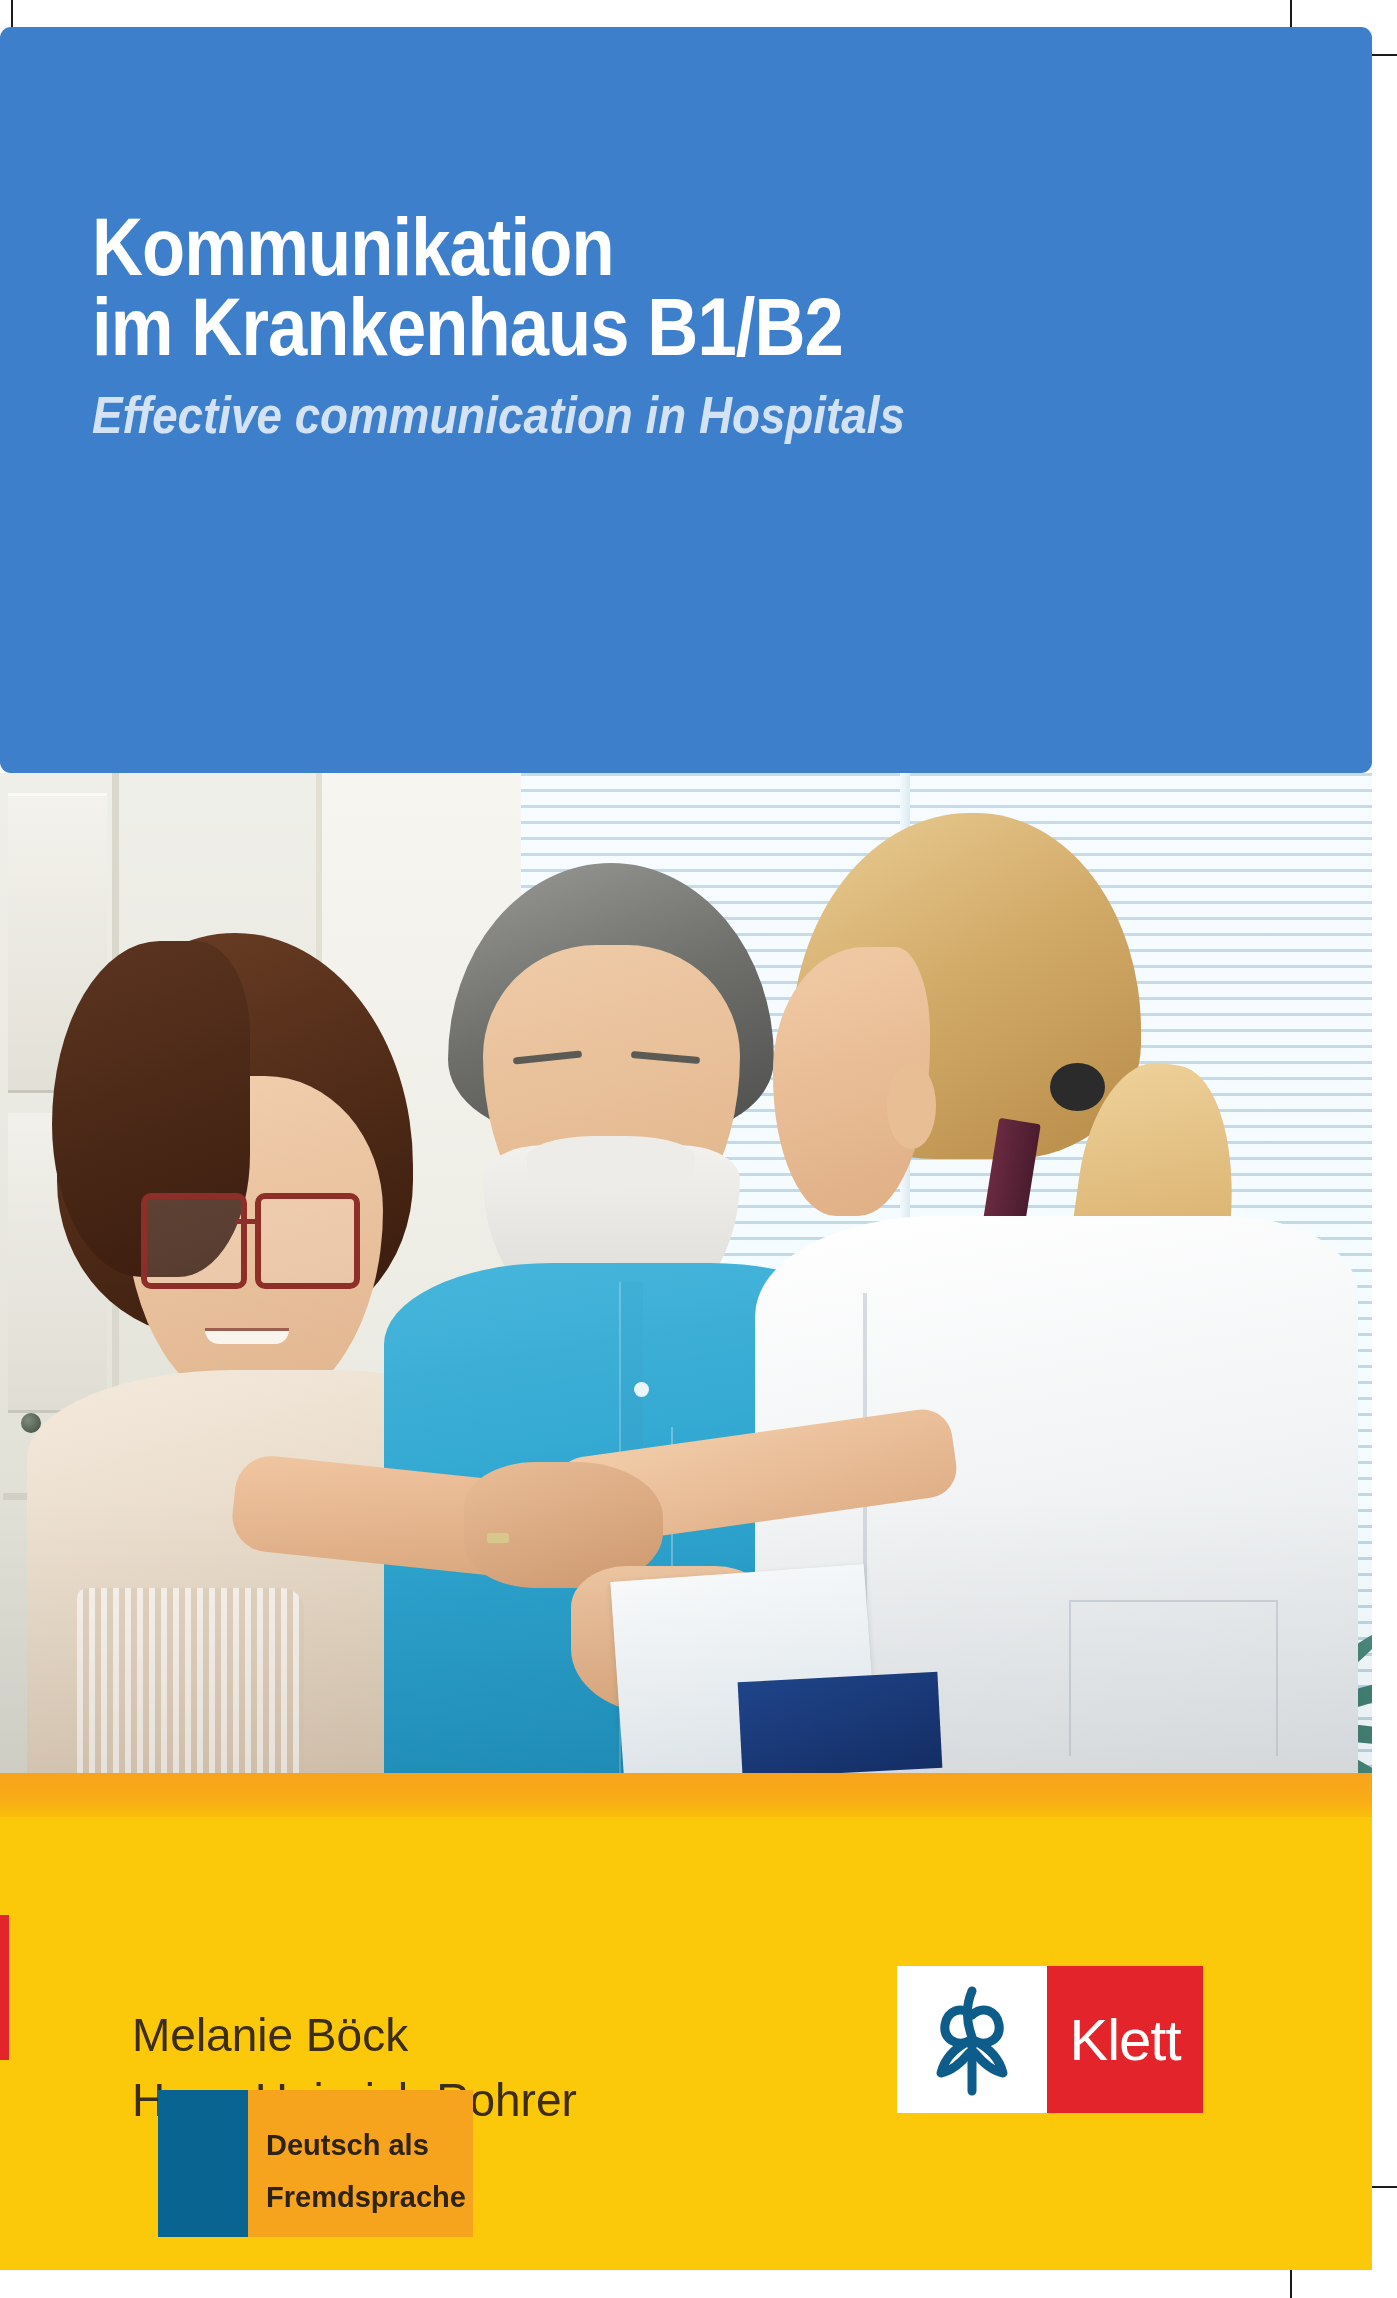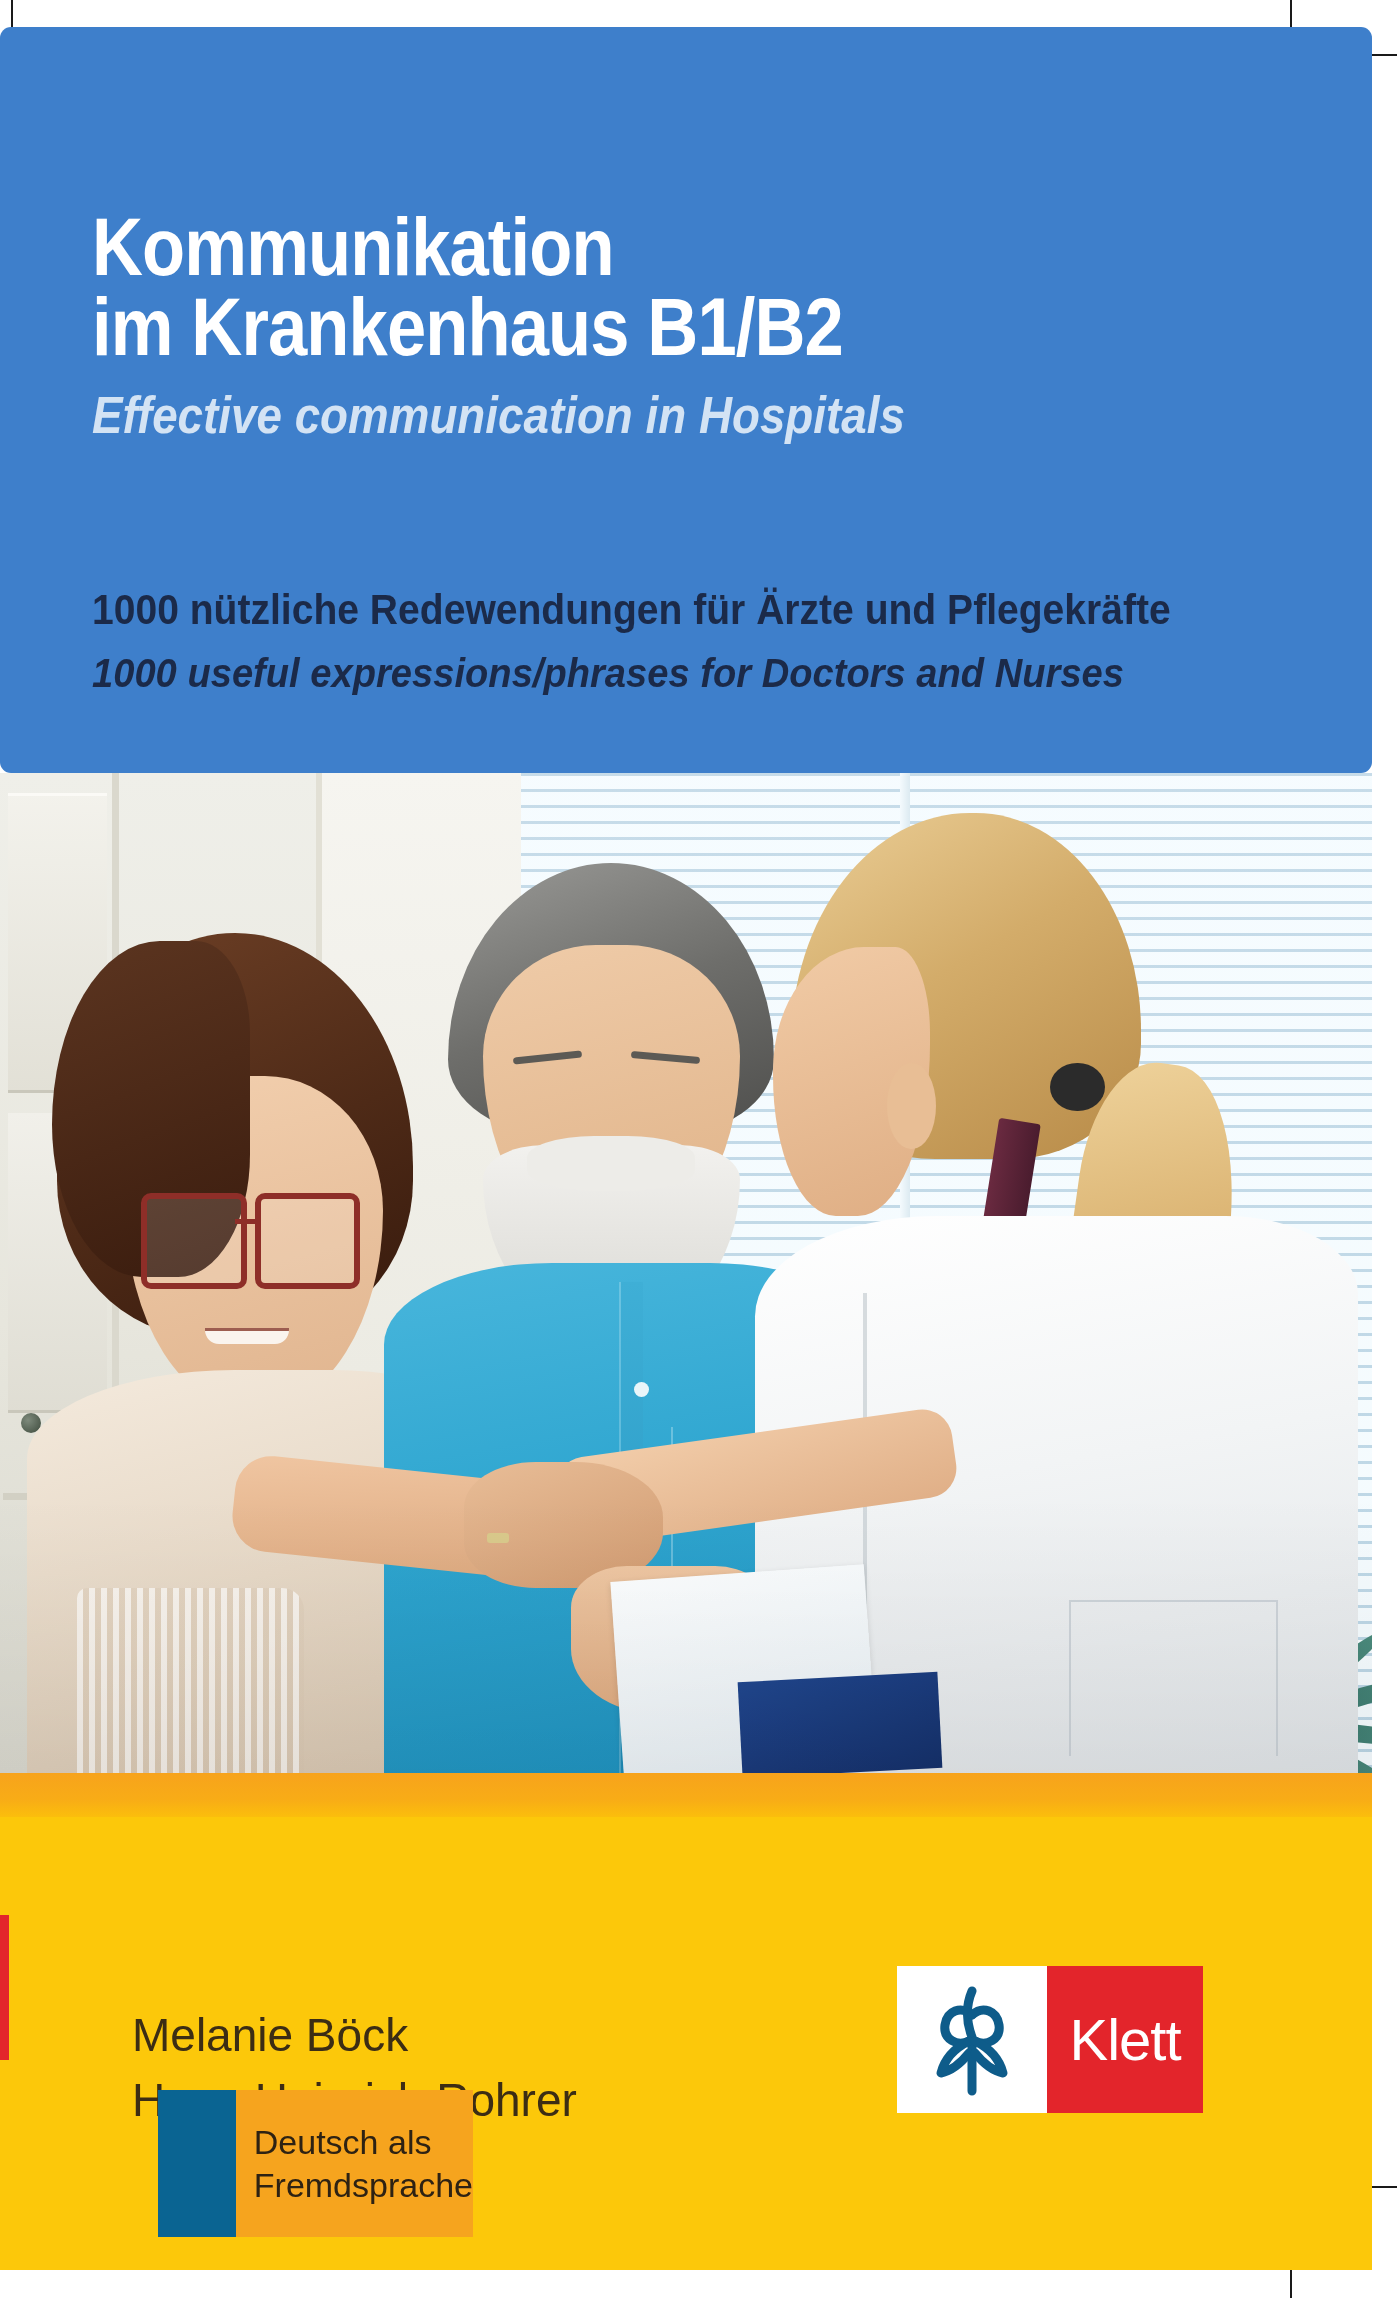--- a/index.html
+++ b/index.html
@@ -408,24 +408,25 @@
     flex: 1; height: 100%;
     background: #F6A41E;
     display: flex;
     flex-direction: column;
     justify-content: center;
     padding-left: 18px;
     box-sizing: border-box;
   }
   .daf-text {
     color: #2E2213;
-    font-weight: normal;
-    font-size: 34px;
+    font-weight: bold;
+    font-size: 29px;
     line-height: 1.26;
     white-space: nowrap;
+    margin-top: 15px;
   }
 
   
   .klett {
     position: absolute;
     left: 865px;
     top: 1939px;
     width: 306px;
     height: 147px;
     display: flex;
@@ -461,24 +462,20 @@
 <div class="crop-mark cm-br-h"></div>
 <div class="crop-mark cm-br-v"></div>
 
 <div class="cover">
 
   <div class="header-band">
     <div class="title-block">
       <div class="title-line">Kommunikation</div>
       <div class="title-line">im Krankenhaus B1/B2</div>
       <div class="subtitle-en">Effective communication in Hospitals</div>
-    </div>
-    <div class="blurb">
-      <div class="blurb-de">1000 nützliche Redewendungen für Ärzte und Pflegekräfte</div>
-      <div class="blurb-en">1000 useful expressions/phrases for Doctors and Nurses</div>
     </div>
   </div>
 
   <div class="photo">
     <div class="bg-left">
       <div class="shelf-frame"></div>
       <div class="shelf-a"></div>
       <div class="shelf-b"></div>
       <div class="door-knob"></div>
     </div>

